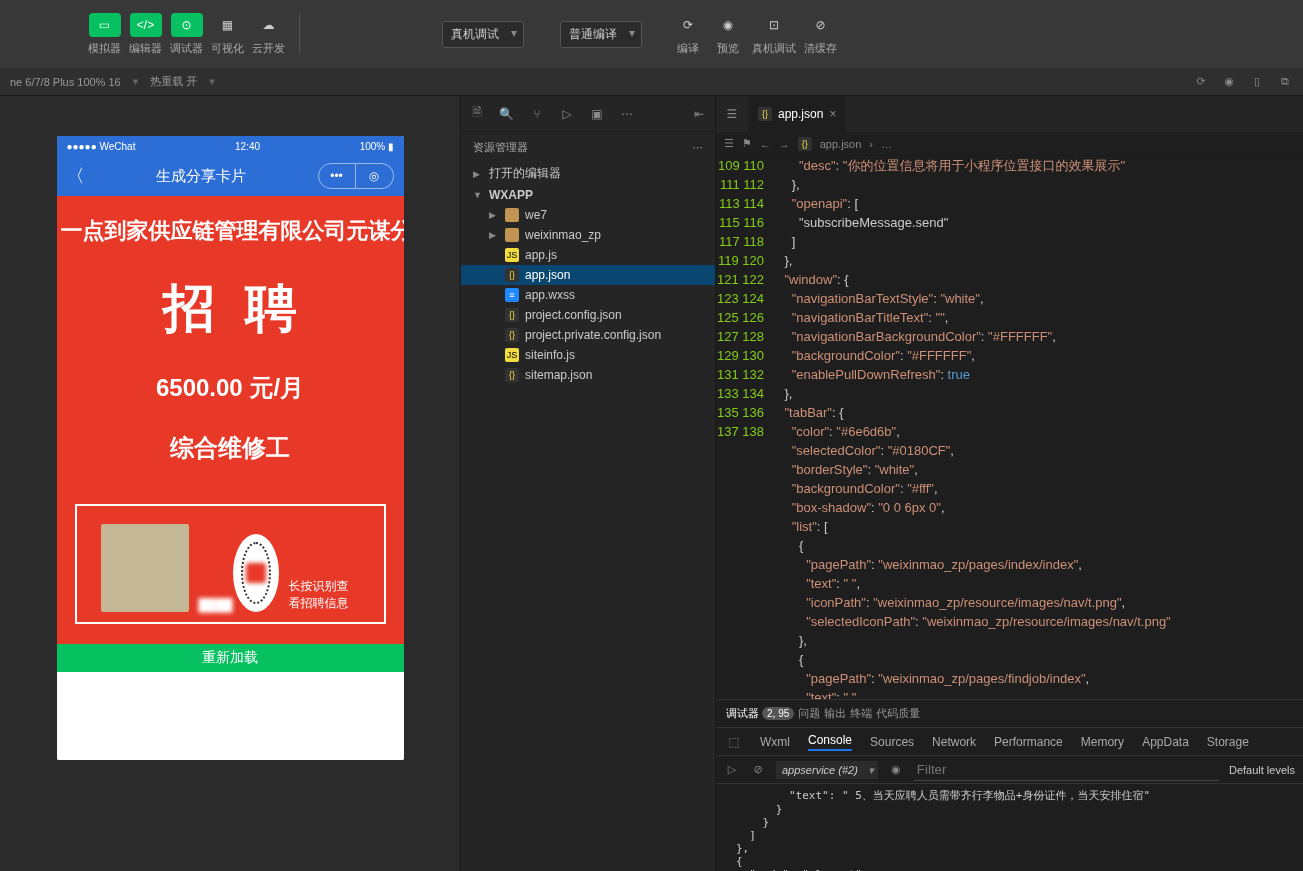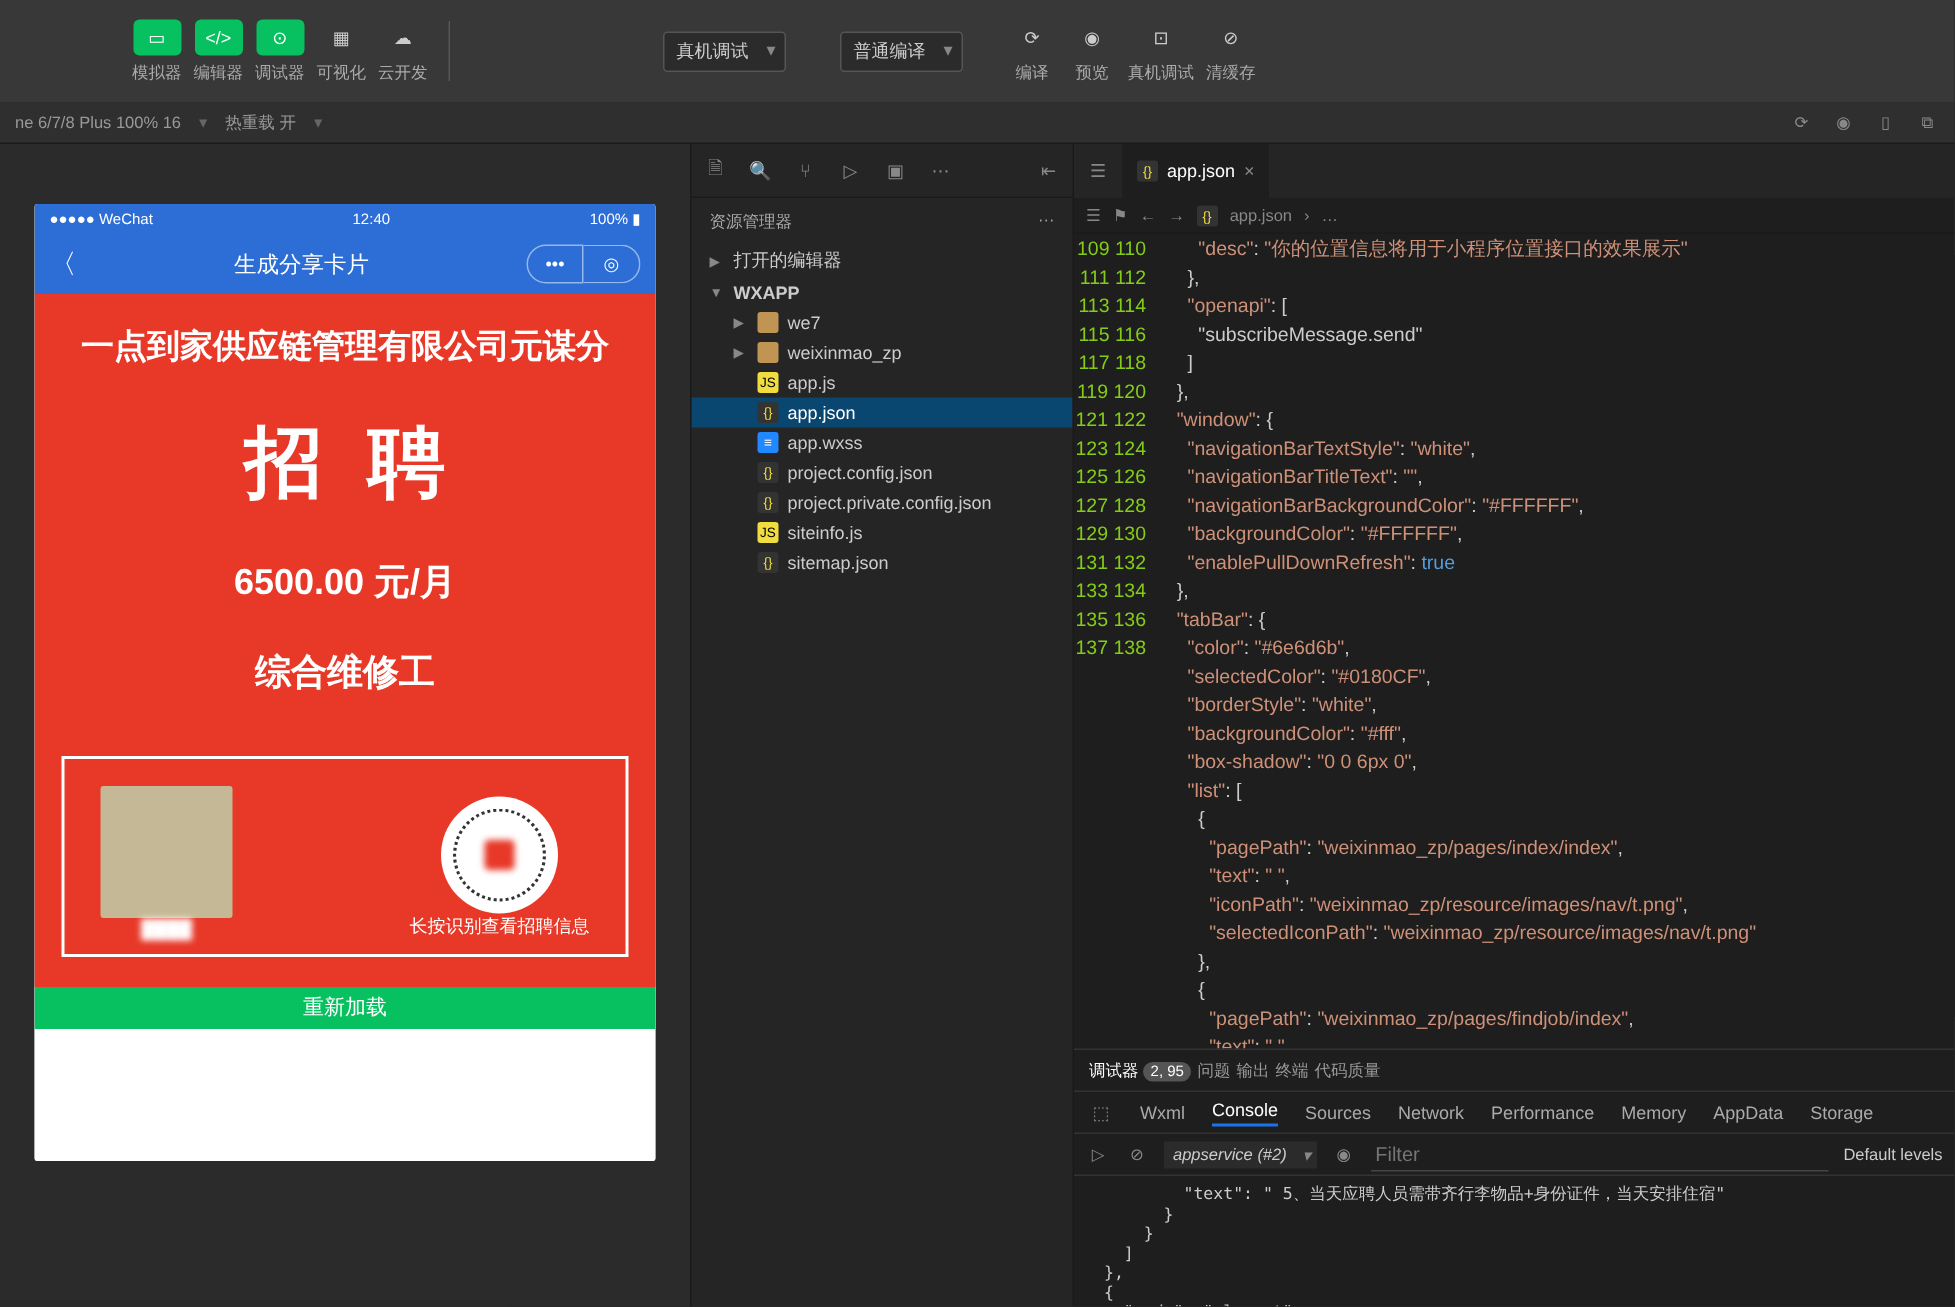--- a/index.html
+++ b/index.html
@@ -10,36 +10,36 @@
 .green { background: #07c160; color: #fff; }
 .tb-lbl { font-size: 11px; color: #aaa; }
 .tb-sep { width: 1px; height: 40px; background: #555; margin: 0 6px; }
 .tb-select { background: #2b2b2b; border: 1px solid #555; color: #ccc; padding: 4px 24px 4px 8px; border-radius: 3px; font-size: 12px; position: relative; }
 .tb-select::after { content: "▾"; position: absolute; right: 6px; top: 4px; color: #888; }
 .tb-spacer { flex: 1; }
 .statusbar { background: #2f2f2f; height: 28px; display: flex; align-items: center; padding: 0 10px; gap: 12px; font-size: 11px; color: #999; border-bottom: 1px solid #1a1a1a; }
 .sb-icon { width: 16px; height: 16px; display: flex; align-items: center; justify-content: center; color: #888; cursor: pointer; }
 .main { display: flex; height: calc(100% - 96px); }
 .sim-panel { width: 460px; background: #2b2b2b; display: flex; flex-direction: column; align-items: center; padding-top: 40px; overflow: hidden; }
-.phone { width: 414px; background: #fff; border-radius: 2px; overflow: hidden; }
+.phone { width: 347px; background: #fff; border-radius: 2px; overflow: hidden; }
 .phone-status { background: #2c6ed5; height: 20px; display: flex; align-items: center; justify-content: space-between; padding: 0 10px; color: #fff; font-size: 10px; }
 .phone-nav { background: #2c6ed5; height: 40px; display: flex; align-items: center; justify-content: space-between; padding: 0 10px; color: #fff; }
 .nav-back { font-size: 18px; }
 .nav-title { font-size: 15px; font-weight: 500; }
 .nav-caps { display: flex; gap: 0; }
 .cap { width: 38px; height: 26px; border: 1px solid rgba(255,255,255,.5); display: flex; align-items: center; justify-content: center; }
 .cap:first-child { border-radius: 13px 0 0 13px; }
 .cap:last-child { border-radius: 0 13px 13px 0; border-left: none; }
 .card { background: #e73828; color: #fff; padding: 10px 0; }
 .card-co { font-size: 22px; font-weight: bold; text-align: center; padding: 10px 4px; white-space: nowrap; overflow: hidden; }
 .card-hire { font-size: 52px; font-weight: bold; text-align: center; letter-spacing: 30px; padding-left: 30px; margin: 18px 0; }
 .card-salary { font-size: 24px; font-weight: bold; text-align: center; margin: 28px 0; }
 .card-pos { font-size: 24px; font-weight: bold; text-align: center; margin: 20px 0 40px; }
 .card-qr { border: 2px solid #fff; margin: 10px 18px; padding: 18px 24px 10px; display: flex; justify-content: space-between; align-items: flex-end; }
-.qr-col { display: flex; flex-direction: column; align-items: center; gap: 0; }
+.qr-col { display: flex; flex-direction: row; align-items: flex-end; gap: 10px; }
 .qr-img { width: 88px; height: 88px; background: #c4b896; border-radius: 2px; }
 .qr-code { width: 78px; height: 78px; background: #fff; border-radius: 50%; position: relative; }
 .qr-code::before { content:""; position:absolute; inset:8px; border:2px dotted #333; border-radius:50%; }
 .qr-code::after { content:""; position:absolute; top:50%; left:50%; width:20px; height:20px; background:#e73828; border-radius:3px; transform:translate(-50%,-50%); filter:blur(2px); }
 .qr-txt { font-size: 12px; color:#fff; filter:blur(2px); }
 .qr-hint { font-size: 12px; }
 .phone-btns { display: flex; height: 36px; gap: 20px; padding: 0 0 8px 0; background:#fff; }
 .pbtn { flex: 1; display: flex; align-items: center; justify-content: center; color: #fff; font-size: 14px; cursor:pointer; }
 .pbtn.g { background: #07c160; }
 .pbtn.r { background: #e73828; }

